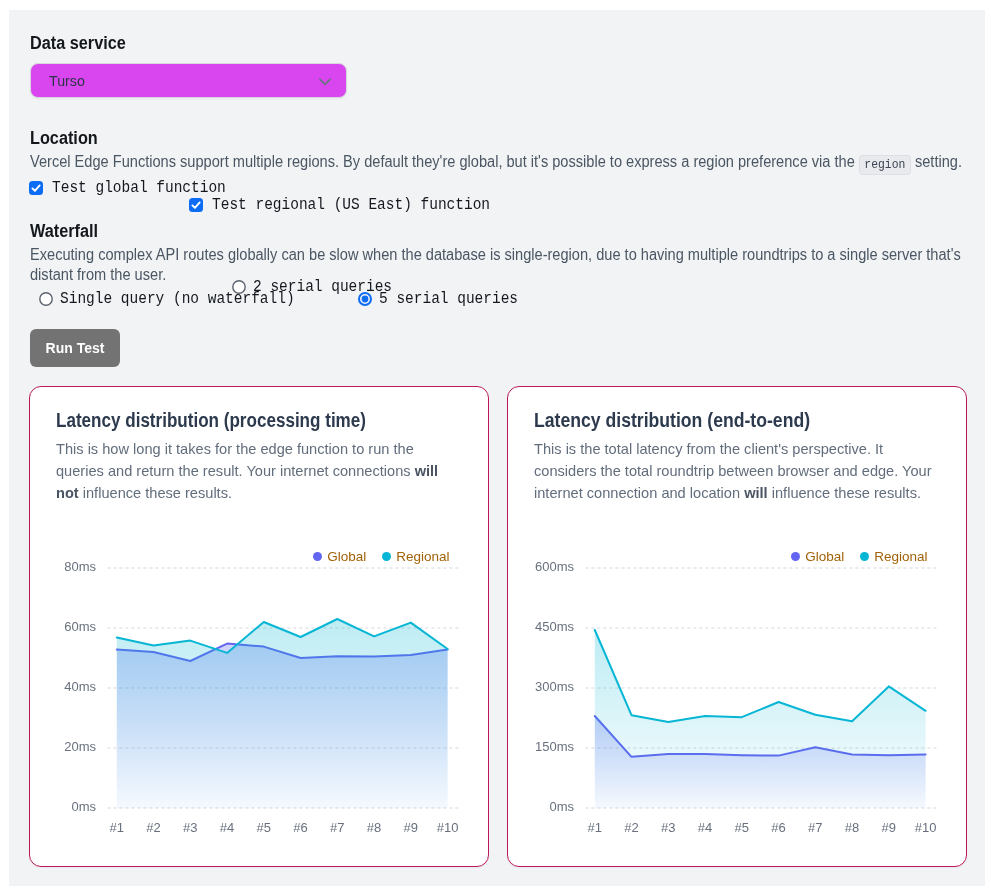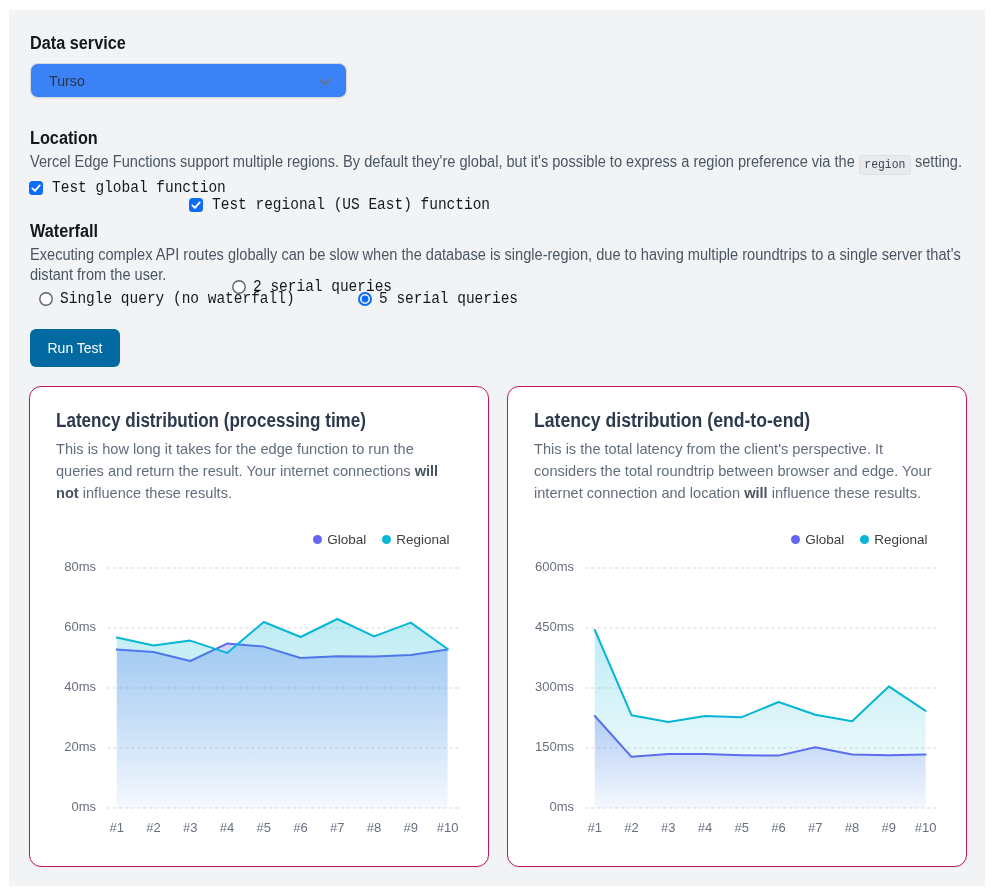--- a/index.html
+++ b/index.html
@@ -1,34 +1,34 @@
 <!DOCTYPE html>
 <html><head><meta charset="utf-8">
 <style>
 * { margin:0; padding:0; box-sizing:border-box; }
 html,body { width:1006px; height:889px; background:#fff; font-family:"Liberation Sans", sans-serif; position:relative; overflow:hidden; }
 .panel { position:absolute; left:9px; top:10px; width:976px; height:876px; background:#f1f3f5; }
 h3 { position:absolute; left:30px; font-size:18.7px; line-height:22px; font-weight:bold; color:#14171c; transform:scaleX(0.87); transform-origin:0 0; white-space:nowrap; }
-.select { position:absolute; left:30px; top:63px; width:317px; height:35px; background:#3b82f6; border:1px solid #d6d8dd; border-radius:8px; box-shadow:0 1px 2px rgba(16,24,40,.05); display:flex; align-items:center; }
+.select { position:absolute; left:30px; top:63px; width:317px; height:35px; background:#d946ef; border:1px solid #d6d8dd; border-radius:8px; box-shadow:0 1px 2px rgba(16,24,40,.05); display:flex; align-items:center; }
 .select span { margin-left:18px; font-size:15px; color:#2b3545; transform:scaleX(0.95); transform-origin:0 50%; }
 .select svg { position:absolute; right:15px; top:14px; }
 p.desc { position:absolute; left:30px; font-size:16px; line-height:20.3px; color:#4b5663; white-space:nowrap; transform:scaleX(0.912); transform-origin:0 0; }
 code.chip { font-family:"Liberation Mono", monospace; font-size:12.5px; background:#e9eaed; border:1px solid #dcdee3; border-radius:4px; padding:1.5px 5px 2.5px; color:#3c4654; }
 .ctl { position:absolute; display:flex; align-items:center; height:14px; font-size:16px; color:#15181e; white-space:nowrap;font-family:Liberation Mono, monospace; }
 .ctl span { transform:scaleX(0.905); transform-origin:0 50%; }
 .ic { flex:0 0 auto; }
-.btn { position:absolute; left:30px; top:329px; width:90px; height:38px; background:#0369a1; border-radius:6px; color:#fff; font-size:14px; font-weight:normal; display:flex; align-items:center; justify-content:center; }
+.btn { position:absolute; left:30px; top:329px; width:90px; height:38px; background:#737373; border-radius:6px; color:#fff; font-size:14px; font-weight:bold; display:flex; align-items:center; justify-content:center; }
 .btn span { }
 .card { position:absolute; top:386px; width:460px; height:481px; background:#fff; border:1px solid #be185d; border-radius:12px; box-shadow:0 1px 2px rgba(16,24,40,.04); }
 .card.l { left:28.5px; }
 .card.r { left:506.5px; }
 .ctitle { position:absolute; left:26px; top:18.6px; font-size:20px; line-height:28px; font-weight:600; color:#2d3a4e; white-space:nowrap; transform-origin:0 0; }
 .cdesc { position:absolute; left:26px; top:51px; font-size:15px; line-height:22px; color:#626d7c; transform:scaleX(0.973); transform-origin:0 0; }
 .cdesc b { color:#4a5462; }
-.legend { position:absolute; top:146px; right:38px; height:13.5px; display:flex; align-items:center; font-size:13.5px; color:#404040; }
+.legend { position:absolute; top:163px; right:38px; height:13.5px; display:flex; align-items:center; font-size:13.5px; color:#a16207; }
 .dot { width:9px; height:9px; border-radius:50%; margin-right:5px; }
 .d2 { margin-left:16px; }
 .chart { position:absolute; left:0; top:0; }
 .tick { font-size:13px; fill:#68707e; font-family:"Liberation Sans", sans-serif; }
 </style></head>
 <body>
 <div class="panel"></div>
 <h3 style="top:31.8px">Data service</h3>
 <div class="select">
     <span>Turso</span>

